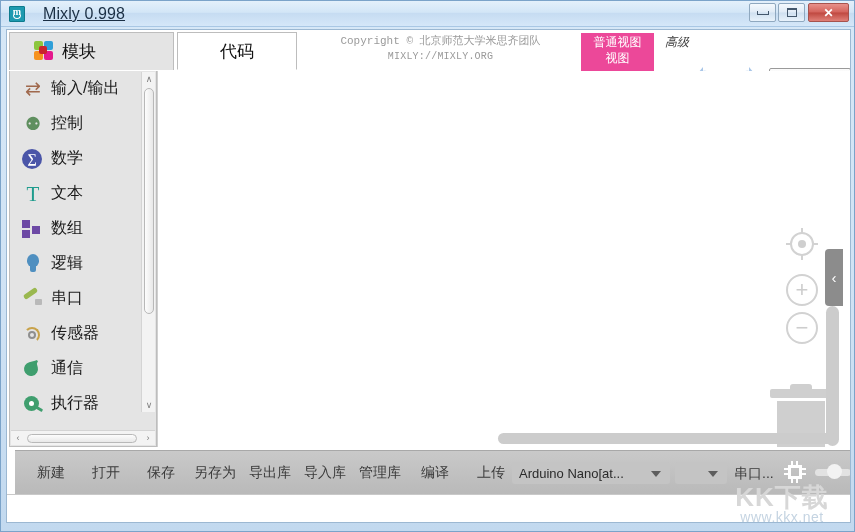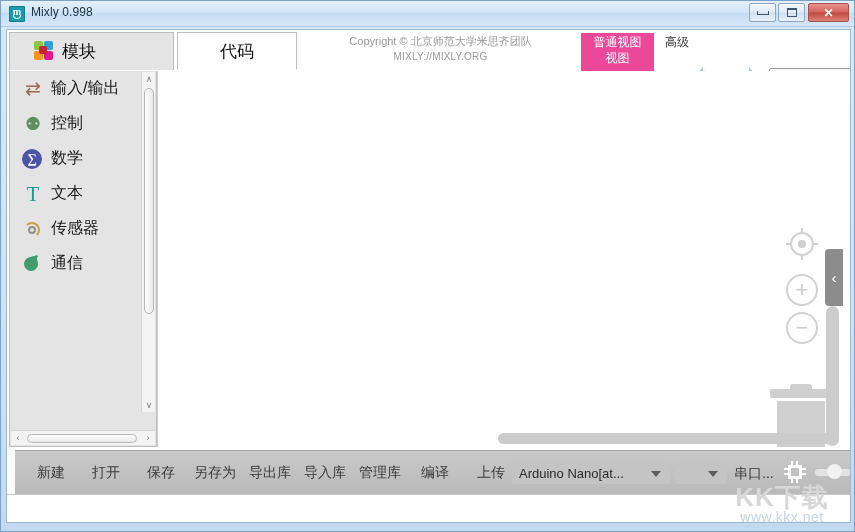--- a/index.html
+++ b/index.html
@@ -54,24 +54,25 @@
     position: absolute;
     left: 3px; top: 8px;
     width: 8px; height: 4px;
     border: 1px solid #ffffff;
     border-top: none;
     border-radius: 0 0 8px 8px;
     box-sizing: border-box;
   }
   #title-text {
     position: absolute;
-    left: 30px; top: 4px;
-    font-size: 12px;
+    left: 42px; top: 4px;
+    font-size: 16px;
     color: #1b2f44;
     letter-spacing: 0.1px;
+    text-decoration: underline;
   }
   .winbtn {
     position: absolute;
     top: 2px;
     width: 27px; height: 19px;
     box-sizing: border-box;
     border: 1px solid #8fa8bf;
     border-radius: 2px;
     background: linear-gradient(to bottom, #f4f9fd 0%, #e0ebf6 48%, #cfe0f0 52%, #e8f2fb 100%);
     cursor: default;
@@ -151,21 +152,21 @@
     color: #111111;
     cursor: default;
   }
 
   
   #copyright {
     position: absolute;
     left: 296px; top: 4px;
     width: 275px;
     text-align: center;
-    font-family: Liberation Sans, sans-serif;
+    font-family: Liberation Mono, monospace;
     font-size: 11px;
     color: #9a9a9a;
     line-height: 15px;
   }
   #copyright .line2 { font-size: 10px; letter-spacing: 0.2px; }
 
   
   #view-normal {
     position: absolute;
     left: 574px; top: 3px;
@@ -184,20 +185,21 @@
     position: absolute;
     left: 652px; top: 3px;
     width: 36px; height: 35px;
     color: #3b3b3b;
     font-size: 12px;
     text-align: center;
     line-height: 16px;
     padding-top: 1px;
     box-sizing: border-box;
     cursor: default;
+    font-style: italic;
   }
   #view-underline {
     position: absolute;
     left: 648px; top: 52px;
     width: 46px; height: 1px;
     background: #b9b9b9;
   }
 
   .arrowbtn {
     position: absolute;
@@ -637,39 +639,69 @@
           <div class="plabel">数学</div>
         </div>
 
         <div class="pitem">
           <div class="pic">
             <div class="ic-txt">T</div>
           </div>
           <div class="plabel">文本</div>
         </div>
 
-
-
+        <div class="pitem">
+          <div class="pic ic-arr">
+            <i class="a1"></i>
+              <i class="a2"></i>
+              <i class="a3"></i>
+          </div>
+          <div class="plabel">数组</div>
+        </div>
+
+        <div class="pitem">
+          <div class="pic ic-logic">
+            <div class="bulb"></div>
+              <div class="base"></div>
+          </div>
+          <div class="plabel">逻辑</div>
+        </div>
+
+        <div class="pitem">
+          <div class="pic ic-serial">
+            <div class="body"></div>
+              <div class="tip"></div>
+          </div>
+          <div class="plabel">串口</div>
+        </div>
 
         <div class="pitem">
           <div class="pic ic-sensor">
             <div class="r1"></div>
               <div class="r2"></div>
           </div>
           <div class="plabel">传感器</div>
         </div>
 
         <div class="pitem">
           <div class="pic ic-comm">
             <div class="dish"></div>
               <div class="stick"></div>
           </div>
           <div class="plabel">通信</div>
         </div>
 
+        <div class="pitem">
+          <div class="pic ic-act">
+            <div class="circ"></div>
+              <div class="dot"></div>
+              <div class="leg"></div>
+          </div>
+          <div class="plabel">执行器</div>
+        </div>
 
       </div>
 
       <div id="pal-vsb">
         <div class="arrow up">∧</div>
         <div id="pal-vsb-thumb"></div>
         <div class="arrow down">∨</div>
       </div>
 
       <div id="pal-hsb">

